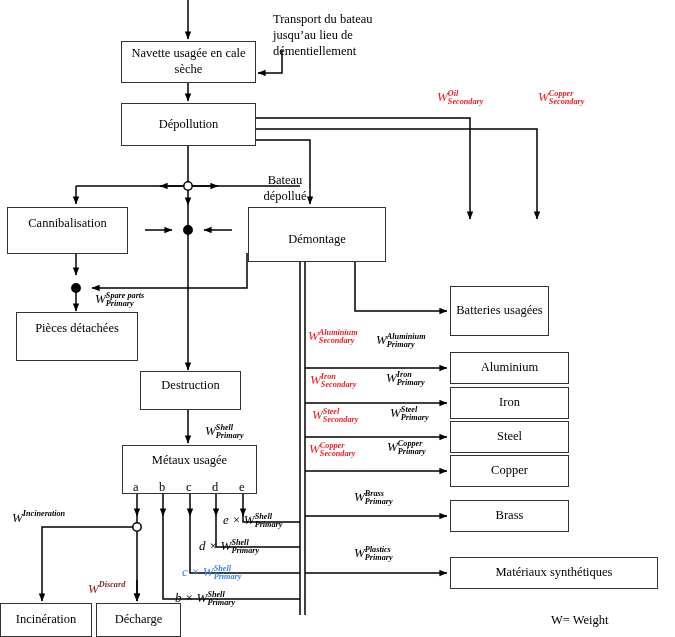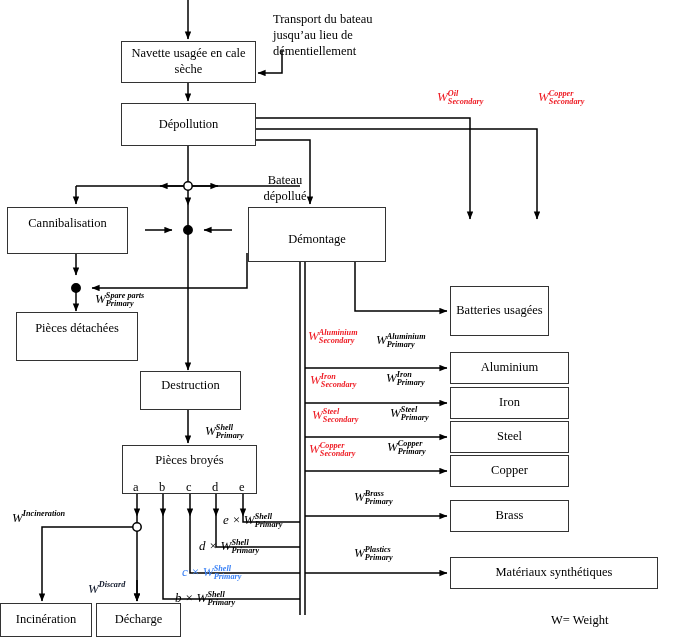--- a/index.html
+++ b/index.html
@@ -144,21 +144,21 @@
 
   <div class="box" style="left:16px;top:312px;width:122px;height:49px;align-items:flex-start;padding-top:8px;">
     <span>Pièces détachées</span>
   </div>
 
   <div class="box" style="left:140px;top:371px;width:101px;height:39px;align-items:flex-start;padding-top:6px;">
     <span>Destruction</span>
   </div>
 
   <div class="box" style="left:122px;top:445px;width:135px;height:49px;align-items:flex-start;padding-top:7px;">
-    <span>Pièces broyés</span>
+    <span>Métaux usagée</span>
   </div>
 
 
   <div class="box" style="left:450px;top:286px;width:99px;height:50px;">
     <span>Batteries usagées</span>
   </div>
 
   <div class="box" style="left:450px;top:352px;width:119px;height:32px;">
     <span>Aluminium</span>
   </div>
@@ -224,21 +224,21 @@
   <div class="w blk" style="left: 387px; top: 440px; color: rgb(0, 0, 0);"><span class="base">W</span><span class="stack"><span class="sup">Copper</span><span class="sub">Primary</span></span></div>
 
   <div class="w blk" style="left: 354px; top: 490px; color: rgb(0, 0, 0);"><span class="base">W</span><span class="stack"><span class="sup">Brass</span><span class="sub">Primary</span></span></div>
 
   <div class="w blk" style="left: 354px; top: 546px; color: rgb(0, 0, 0);"><span class="base">W</span><span class="stack"><span class="sup">Plastics</span><span class="sub">Primary</span></span></div>
 
   <div class="w blk" style="left: 205px; top: 424px; color: rgb(0, 0, 0);"><span class="base">W</span><span class="stack"><span class="sup">Shell</span><span class="sub">Primary</span></span></div>
 
   <div class="w blk" style="left: 12px; top: 511px; color: rgb(0, 0, 0);"><span class="base">W</span><span class="sup">Incineration</span></div>
 
-  <div class="w blk" style="left: 88px; top: 582px; color: #0f172a;"><span class="base">W</span><span class="sup">Discard</span></div>
+  <div class="w blk" style="left: 88px; top: 582px; color: #7f1d1d;"><span class="base">W</span><span class="sup">Discard</span></div>
 
   <div class="w blk" style="left: 223px; top: 513px; color: rgb(0, 0, 0);"><span class="coef">e ×</span> <span class="base">W</span><span class="stack"><span class="sup">Shell</span><span class="sub">Primary</span></span></div>
   <div class="w blk" style="left: 199px; top: 539px; color: rgb(0, 0, 0);"><span class="coef">d ×</span> <span class="base">W</span><span class="stack"><span class="sup">Shell</span><span class="sub">Primary</span></span></div>
   <div class="w blk" style="left: 182px; top: 565px; color: #3b82f6;"><span class="coef">c ×</span> <span class="base">W</span><span class="stack"><span class="sup">Shell</span><span class="sub">Primary</span></span></div>
   <div class="w blk" style="left: 175px; top: 591px; color: rgb(0, 0, 0);"><span class="coef">b ×</span> <span class="base">W</span><span class="stack"><span class="sup">Shell</span><span class="sub">Primary</span></span></div>
 
   <div class="legend" style="left:551px;top:613px;">
     <span>W= Weight</span>
   </div>
 

